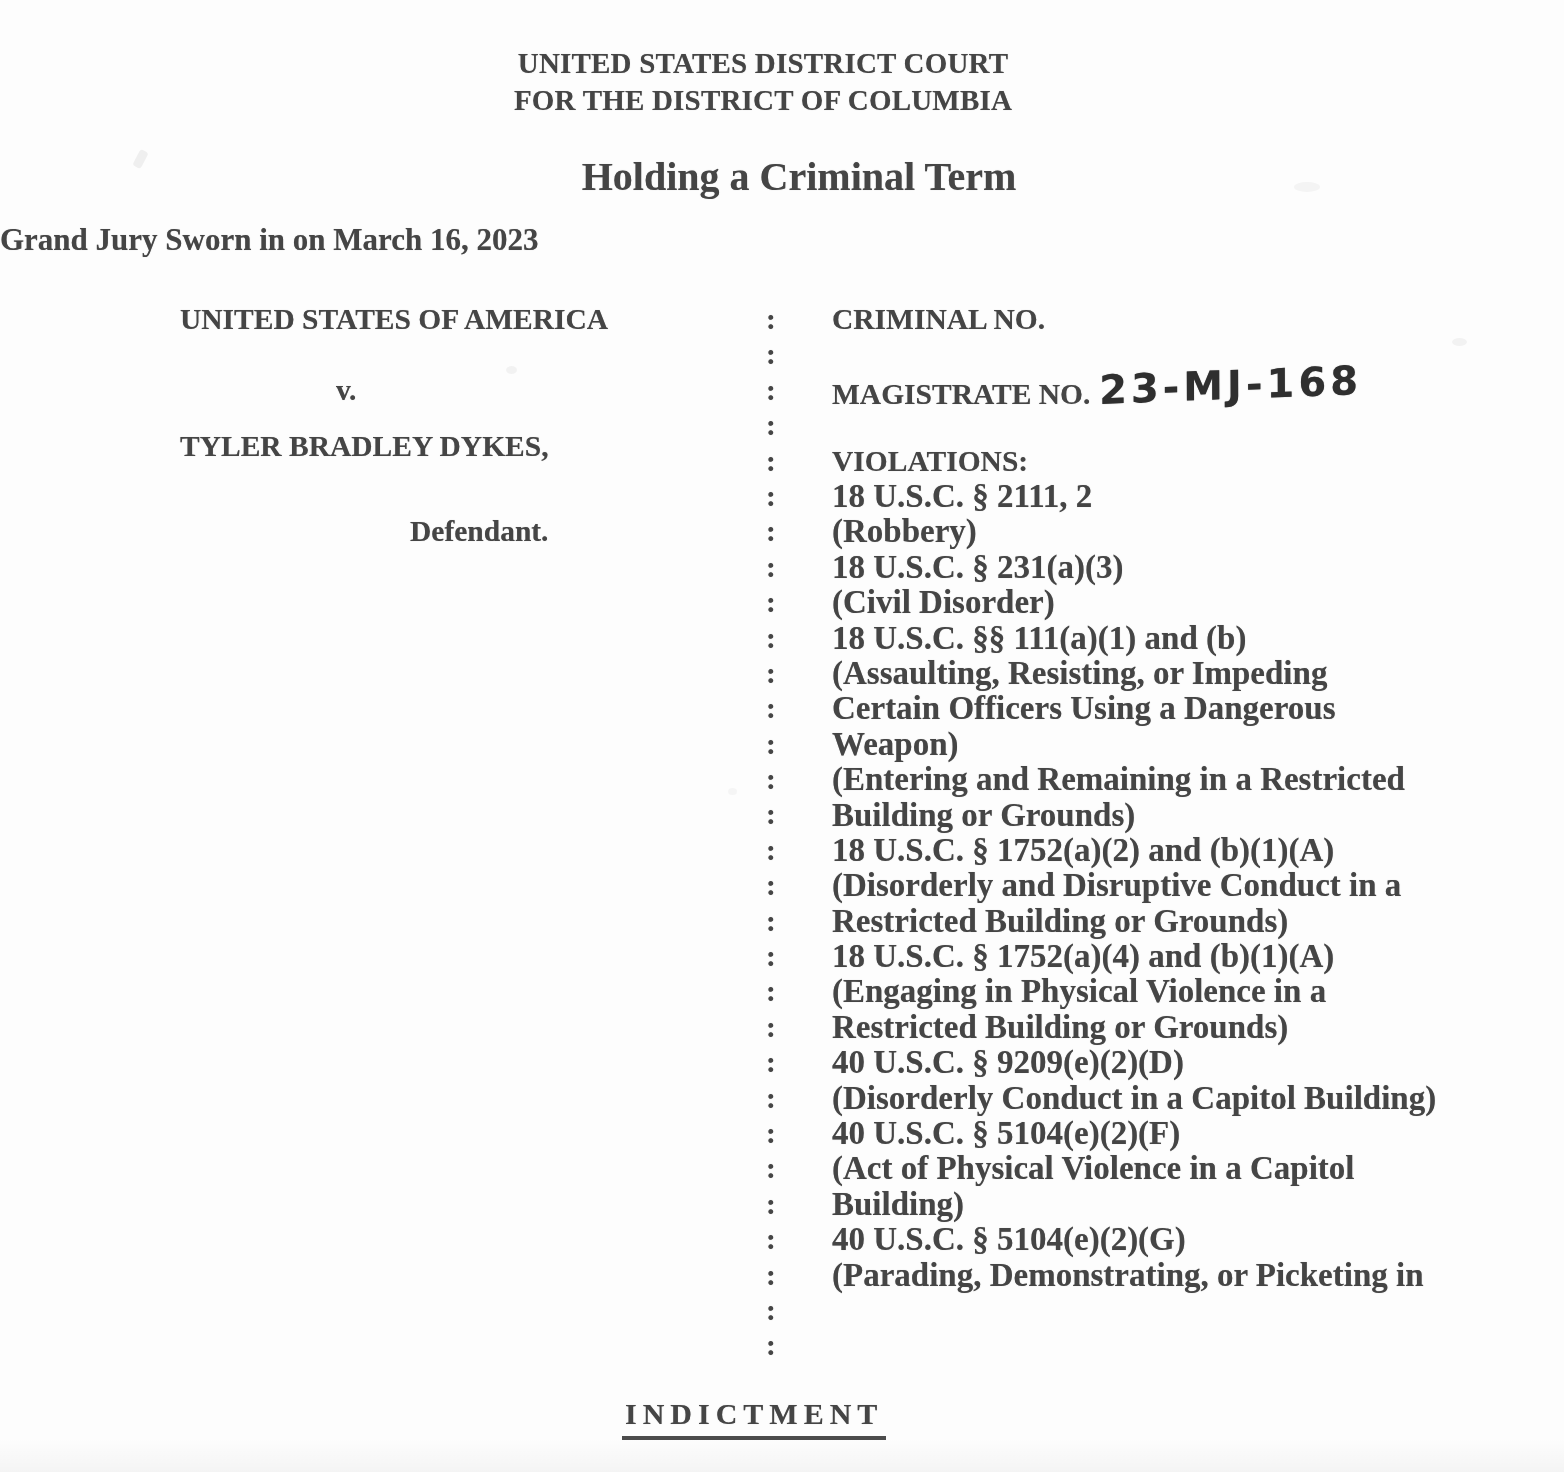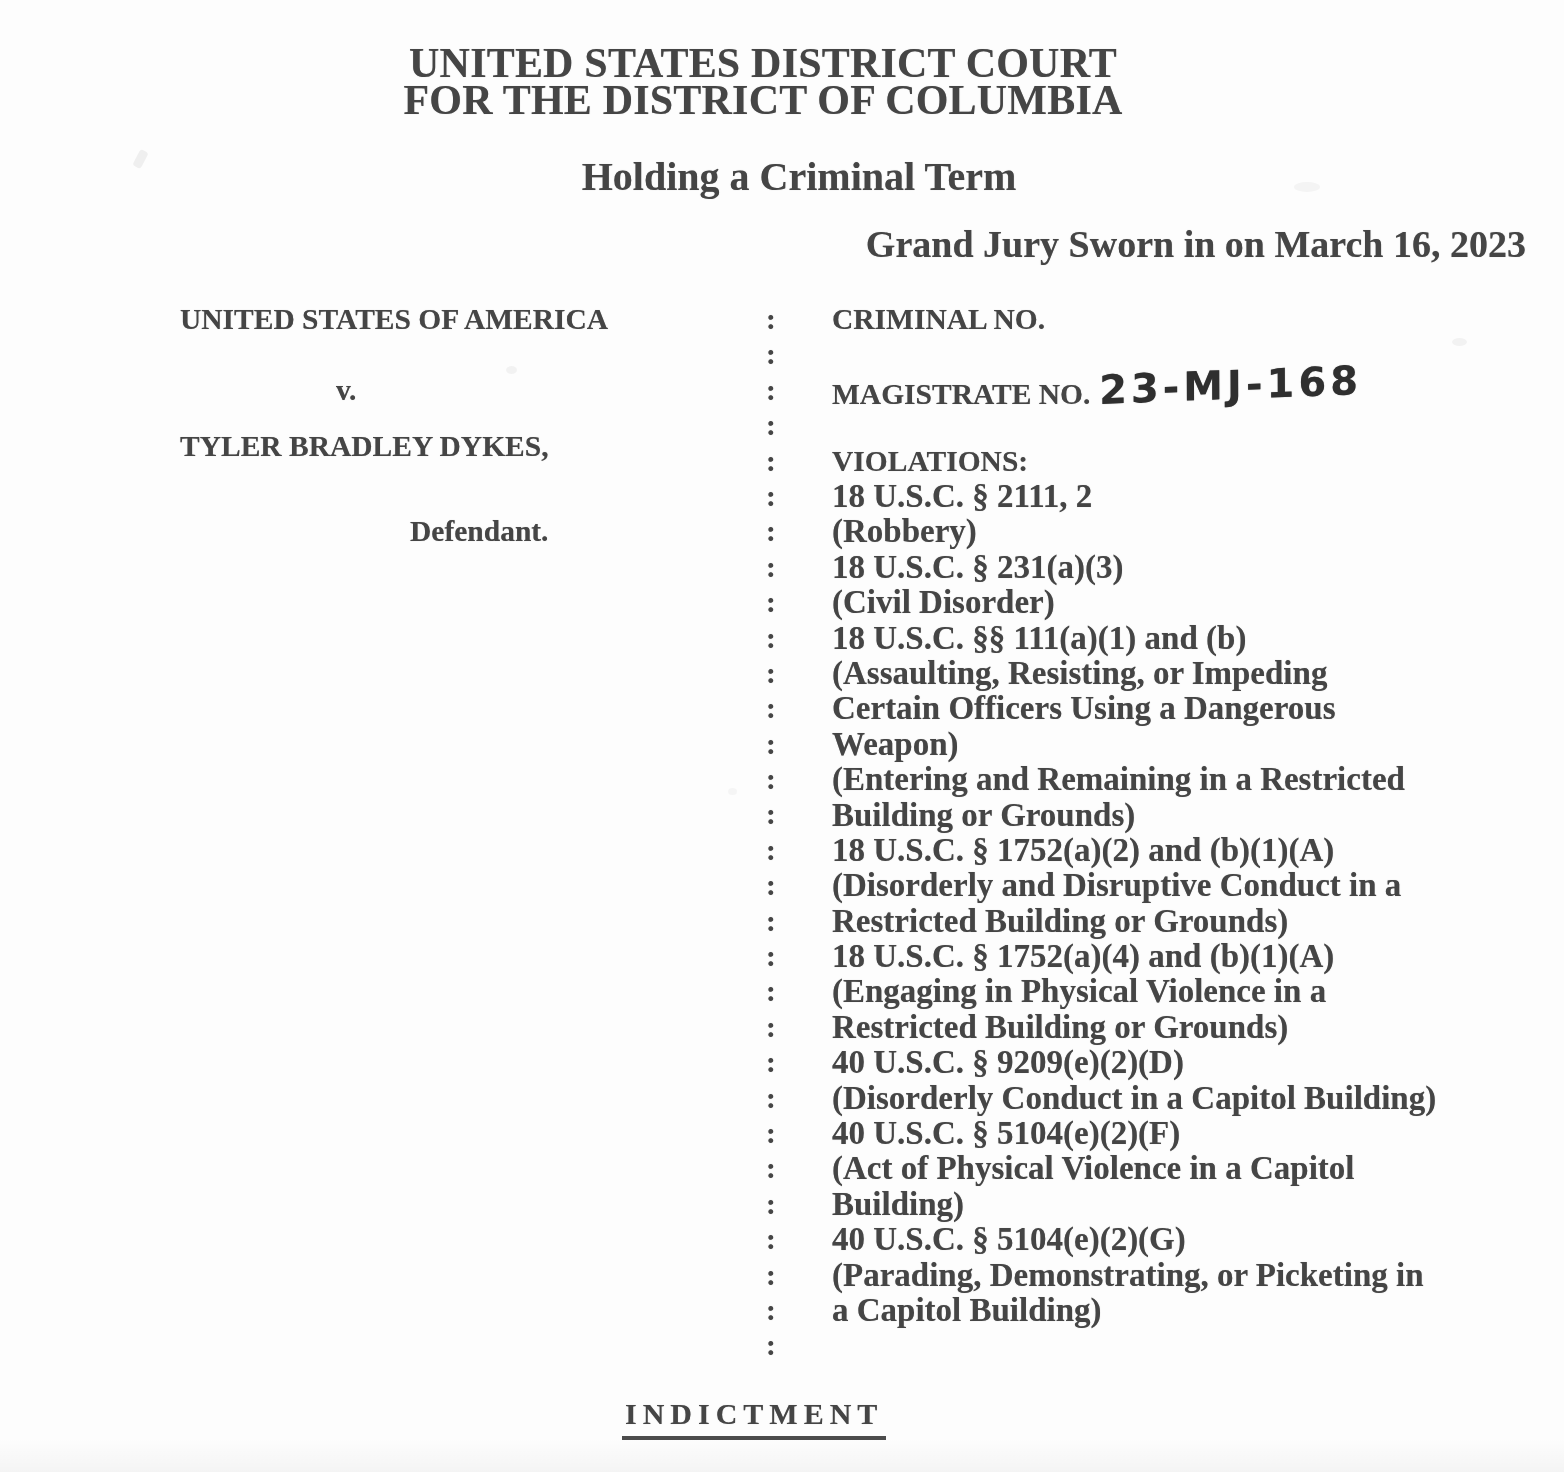--- a/index.html
+++ b/index.html
@@ -19,36 +19,36 @@
     text-shadow: 0 0 0.7px rgba(70,70,70,0.5);
   }
   .abs { position: absolute; white-space: nowrap; }
 
   
   .hdr-court {
     left: 0; top: 45;
     top: 45px;
     width: 1526px;
     text-align: center;
-    font-size: 42px;
+    font-size: 29px;
     line-height: 36.5px;
     letter-spacing: 0.2px;
   }
   .hdr-term {
     left: 0; top: 153px;
     width: 1526px;
     text-align: center;
     font-size: 40px;
     padding-left: 36px;
   }
   .hdr-jury {
     left: 0; top: 222px;
     width: 1526px;
-    text-align: right;
-    font-size: 38px;
+    text-align: left;
+    font-size: 31px;
   }
 
   
   .cap { font-size: 29.5px; line-height: 35.4px; }
   .plaintiff   { left: 180px; top: 302px; }
   .versus      { left: 336px; top: 373px; }
   .defname     { left: 180px; top: 429px; }
   .deflabel    { left: 410px; top: 514px; }
 
   
@@ -181,19 +181,18 @@
       <div class="violine">18 U.S.C. § 1752(a)(4) and (b)(1)(A)</div>
       <div class="violine">(Engaging in Physical Violence in a</div>
       <div class="violine">Restricted Building or Grounds)</div>
       <div class="violine">40 U.S.C. § 9209(e)(2)(D)</div>
       <div class="violine">(Disorderly Conduct in a Capitol Building)</div>
       <div class="violine">40 U.S.C. § 5104(e)(2)(F)</div>
       <div class="violine">(Act of Physical Violence in a Capitol</div>
       <div class="violine">Building)</div>
       <div class="violine">40 U.S.C. § 5104(e)(2)(G)</div>
       <div class="violine">(Parading, Demonstrating, or Picketing in</div>
-      <div class="violine">a Capitol Building)</div>
     </div>
 
   <div class="abs indict">INDICTMENT</div>
 
   <div class="bottomshade"></div>
 </div>
 
 </body></html>

